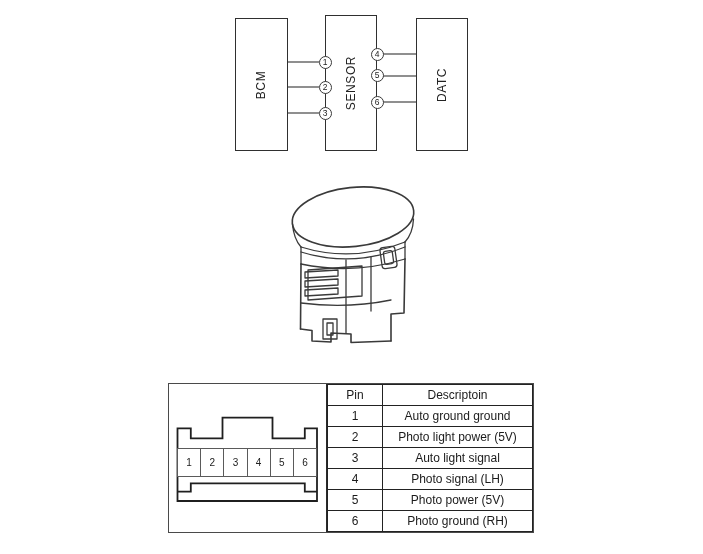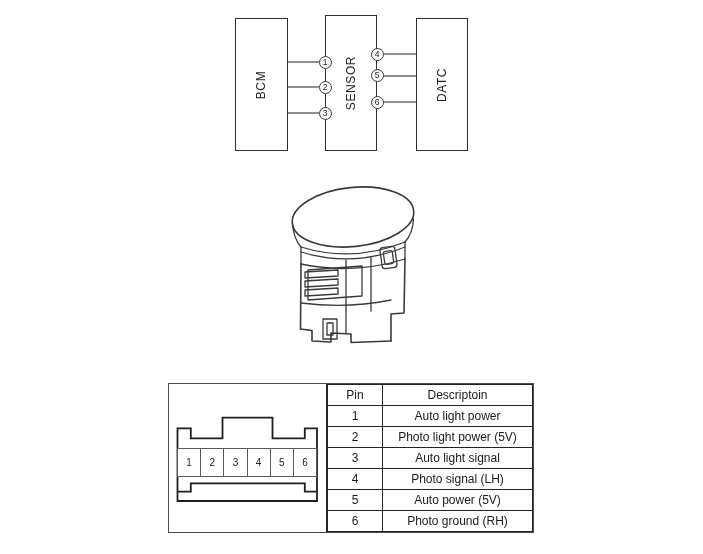--- a/index.html
+++ b/index.html
@@ -172,37 +172,37 @@
           <col style="width:55px">
           <col>
         </colgroup>
       <tbody>
           <tr class="hdr">
         <td>Pin</td>
         <td>Descriptoin</td>
       </tr>
       <tr>
         <td>1</td>
-        <td>Auto light power</td>
+        <td>Auto ground ground</td>
       </tr>
       <tr>
         <td>2</td>
         <td>Photo light power (5V)</td>
       </tr>
       <tr>
         <td>3</td>
         <td>Auto light signal</td>
       </tr>
       <tr>
         <td>4</td>
         <td>Photo signal (LH)</td>
       </tr>
       <tr>
         <td>5</td>
-        <td>Auto power (5V)</td>
+        <td>Photo power (5V)</td>
       </tr>
       <tr>
         <td>6</td>
         <td>Photo ground (RH)</td>
       </tr>
     </tbody>
       </table>
   </div>
 
 </div>

